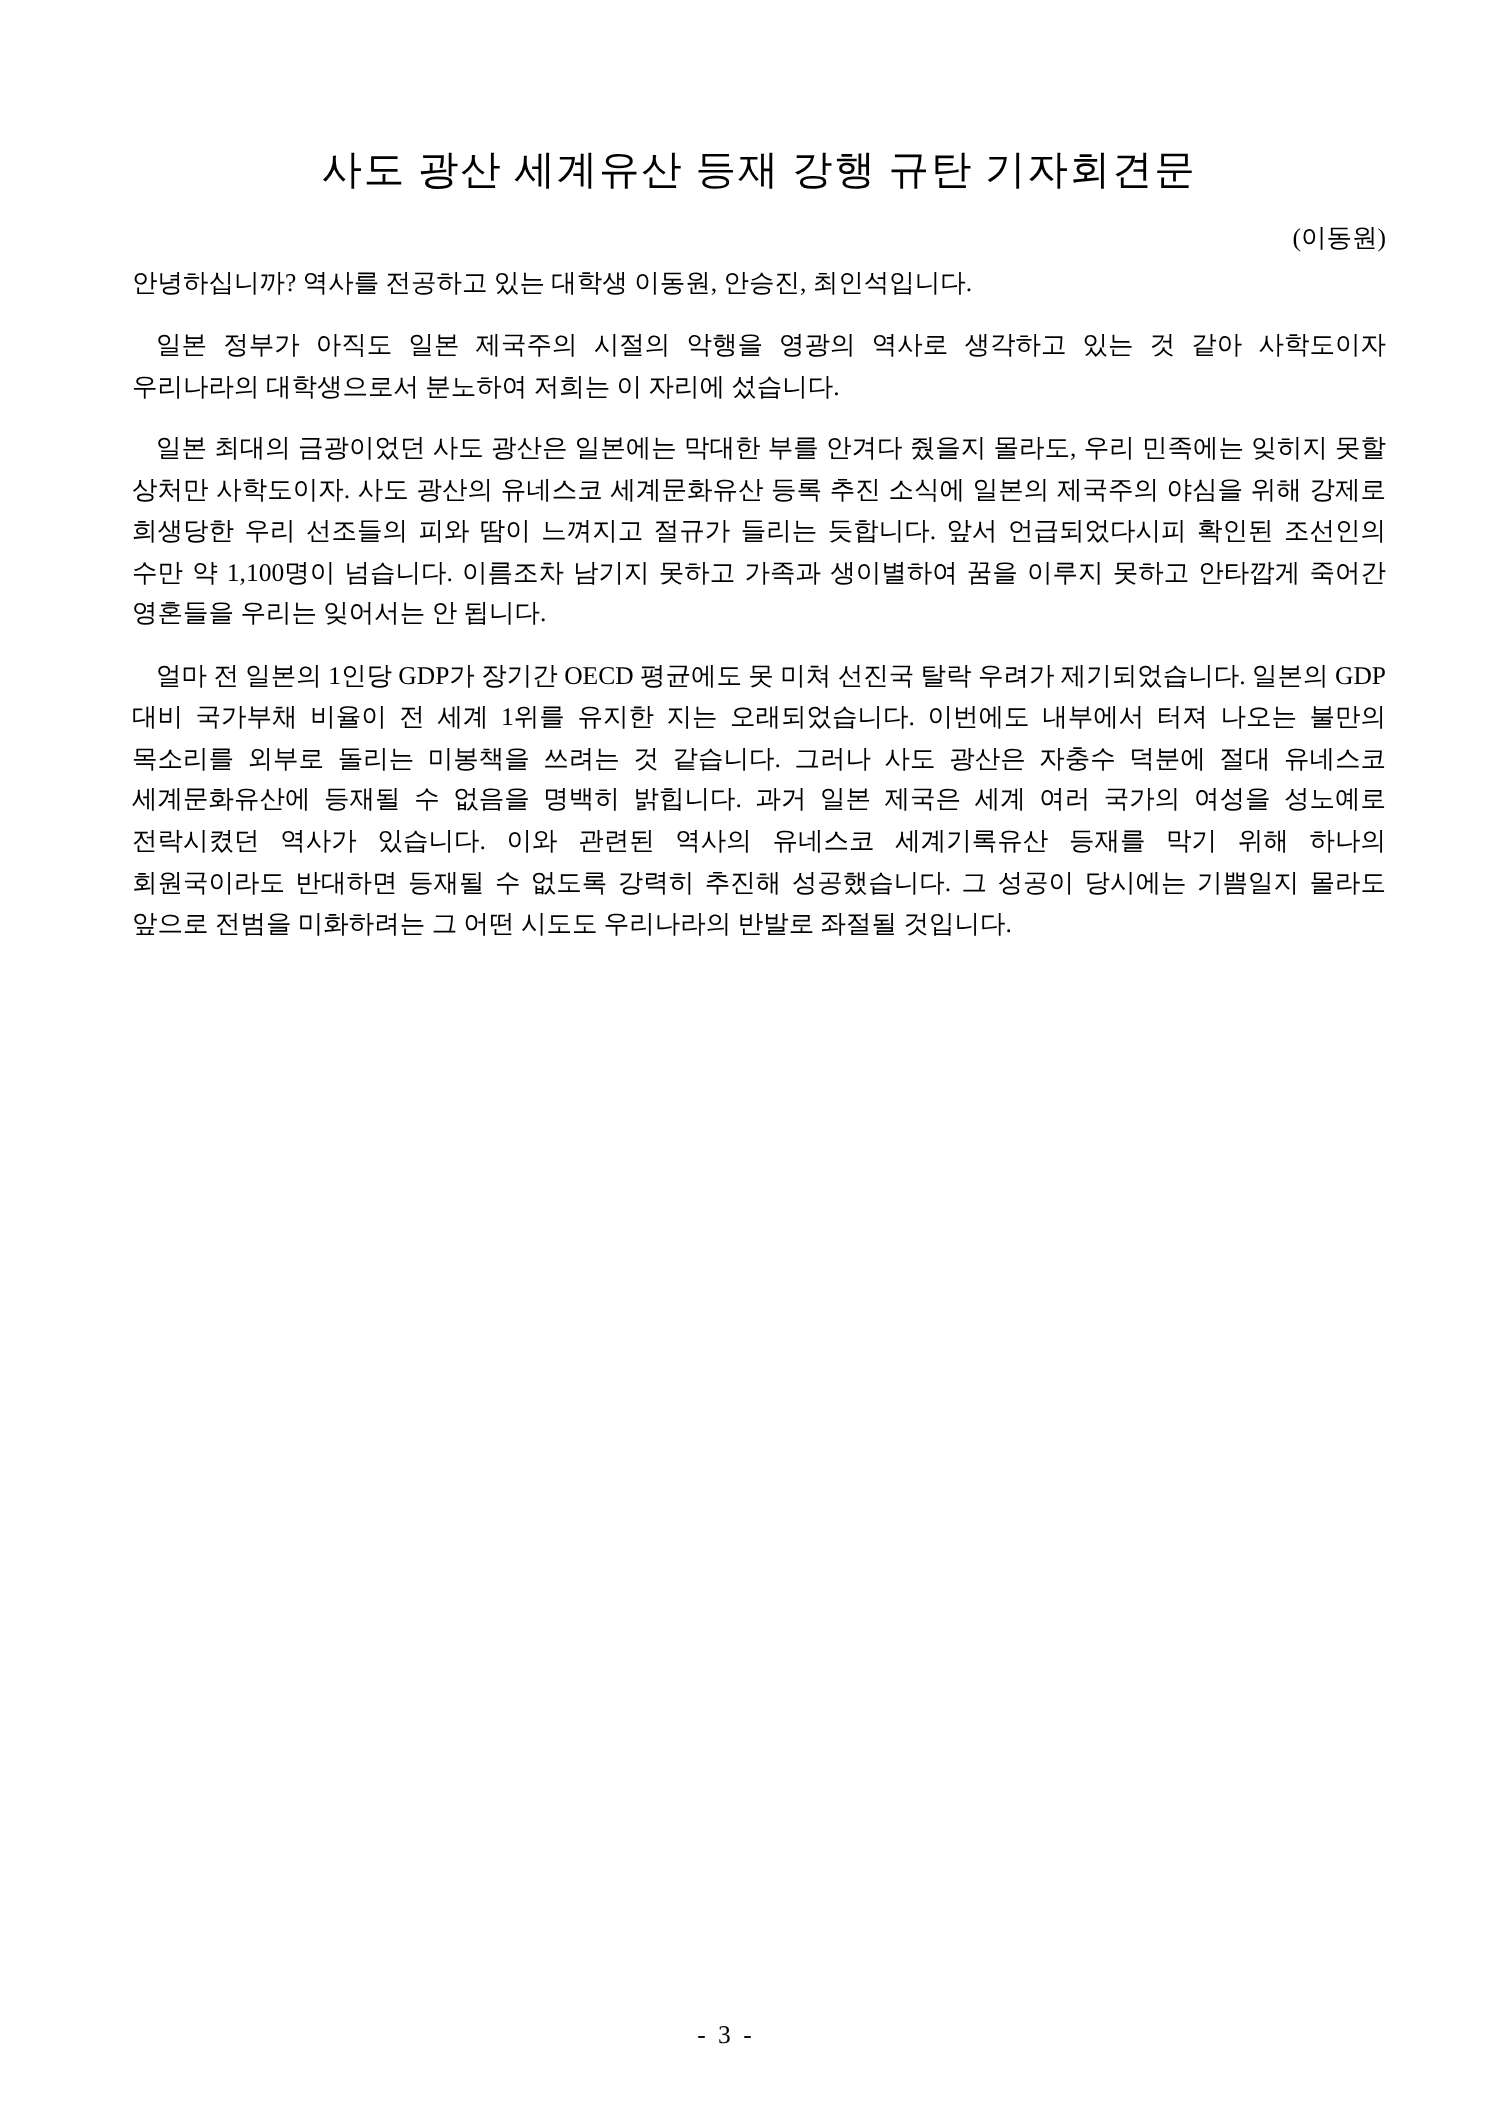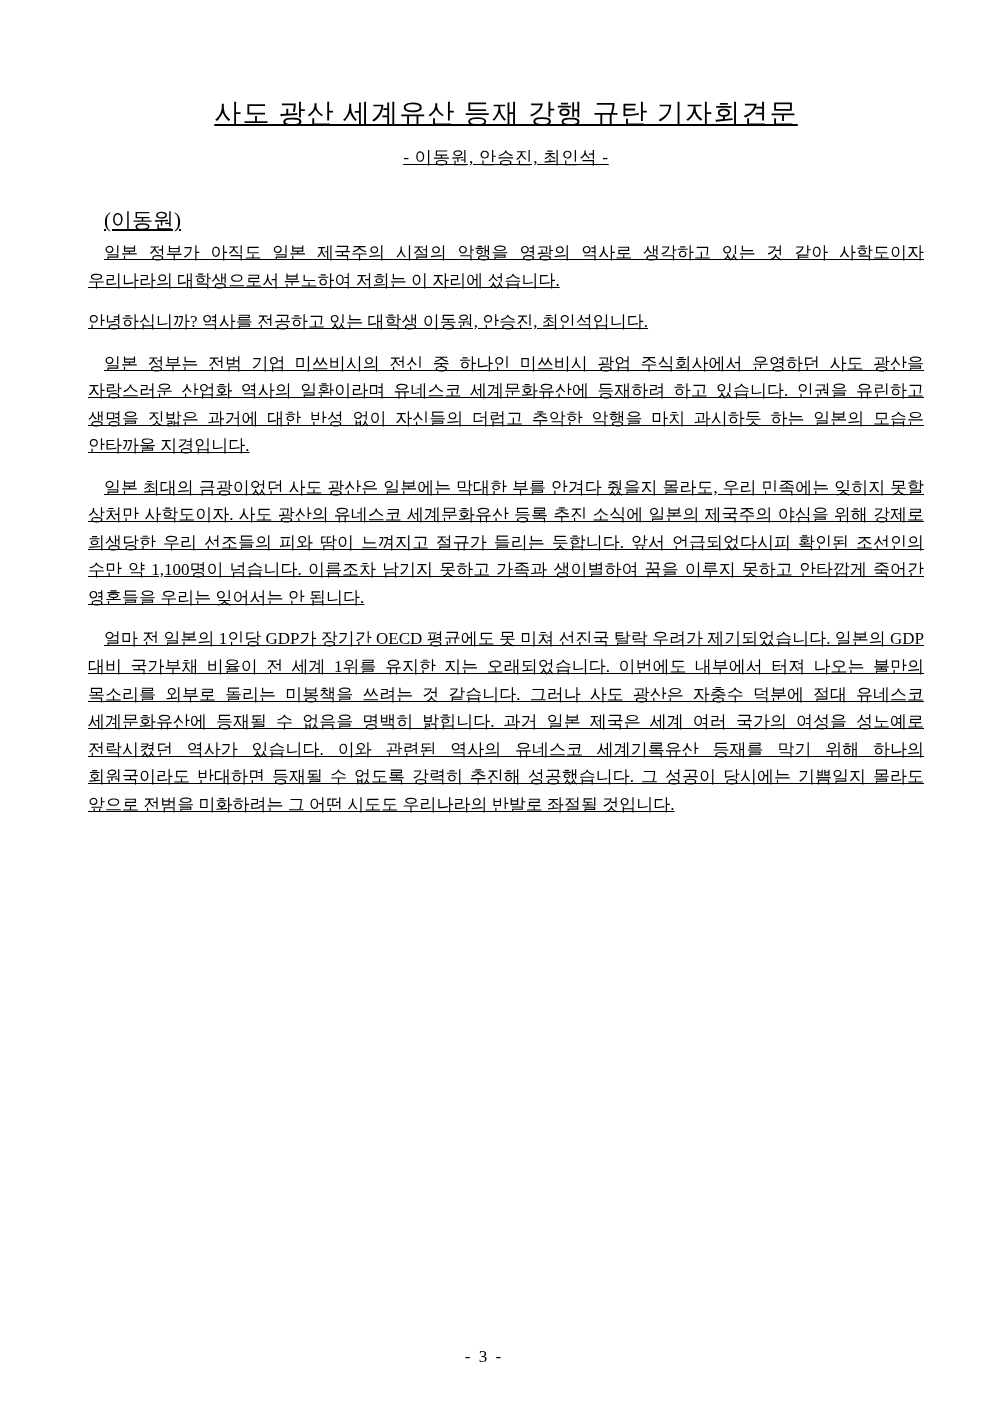--- a/index.html
+++ b/index.html
@@ -14,42 +14,42 @@
     color: #000000;
     position: relative;
     overflow: hidden;
   }
   .page {
     width: 968px;
     height: 1403px;
     box-sizing: border-box;
     padding: 96px 44px 0 88px;
     position: relative;
-    text-decoration: underline;
   }
   .doc-title {
     font-size: 27px;
     text-align: center;
     letter-spacing: 1.2px;
     margin: 0 0 14px 0;
     font-weight: normal;
     line-height: 1.3;
   }
   .doc-subtitle {
     font-size: 17.5px;
     text-align: center;
     letter-spacing: 0.6px;
     margin: 0 0 34px 0;
     font-weight: normal;
   }
   .speaker {
-    font-size: 21px;
+    font-size: 17px;
     line-height: 1.62;
     margin: 0 0 2px 0;
     padding-left: 16px;
+    text-align: right;
   }
   p.body-text {
     font-size: 17px;
     line-height: 1.62;
     margin: 0 0 14px 0;
     text-align: justify;
     text-justify: inter-word;
     word-break: keep-all;
     text-indent: 16px;
   }
@@ -68,25 +68,23 @@
     font-size: 17px;
     letter-spacing: 2px;
   }
 </style>
 </head>
 <body>
 
 <div class="page">
 
   <h1 class="doc-title">사도 광산 세계유산 등재 강행 규탄 기자회견문</h1>
-  <div class="doc-subtitle">- 이동원, 안승진, 최인석 -</div>
 
   <div class="speaker">(이동원)</div>
+  <p class="body-text no-indent">안녕하십니까? 역사를 전공하고 있는 대학생 이동원, 안승진, 최인석입니다.</p>
   <p class="body-text">일본 정부가 아직도 일본 제국주의 시절의 악행을 영광의 역사로 생각하고 있는 것 같아 사학도이자 우리나라의 대학생으로서 분노하여 저희는 이 자리에 섰습니다.</p>
-  <p class="body-text no-indent">안녕하십니까? 역사를 전공하고 있는 대학생 이동원, 안승진, 최인석입니다.</p>
-  <p class="body-text">일본 정부는 전범 기업 미쓰비시의 전신 중 하나인 미쓰비시 광업 주식회사에서 운영하던 사도 광산을 자랑스러운 산업화 역사의 일환이라며 유네스코 세계문화유산에 등재하려 하고 있습니다. 인권을 유린하고 생명을 짓밟은 과거에 대한 반성 없이 자신들의 더럽고 추악한 악행을 마치 과시하듯 하는 일본의 모습은 안타까울 지경입니다.</p>
   <p class="body-text">일본 최대의 금광이었던 사도 광산은 일본에는 막대한 부를 안겨다 줬을지 몰라도, 우리 민족에는 잊히지 못할 상처만 사학도이자. 사도 광산의 유네스코 세계문화유산 등록 추진 소식에 일본의 제국주의 야심을 위해 강제로 희생당한 우리 선조들의 피와 땀이 느껴지고 절규가 들리는 듯합니다. 앞서 언급되었다시피 확인된 조선인의 수만 약 1,100명이 넘습니다. 이름조차 남기지 못하고 가족과 생이별하여 꿈을 이루지 못하고 안타깝게 죽어간 영혼들을 우리는 잊어서는 안 됩니다.</p>
 
   <p class="body-text">얼마 전 일본의 1인당 GDP가 장기간 OECD 평균에도 못 미쳐 선진국 탈락 우려가 제기되었습니다. 일본의 GDP 대비 국가부채 비율이 전 세계 1위를 유지한 지는 오래되었습니다. 이번에도 내부에서 터져 나오는 불만의 목소리를 외부로 돌리는 미봉책을 쓰려는 것 같습니다. 그러나 사도 광산은 자충수 덕분에 절대 유네스코 세계문화유산에 등재될 수 없음을 명백히 밝힙니다. 과거 일본 제국은 세계 여러 국가의 여성을 성노예로 전락시켰던 역사가 있습니다. 이와 관련된 역사의 유네스코 세계기록유산 등재를 막기 위해 하나의 회원국이라도 반대하면 등재될 수 없도록 강력히 추진해 성공했습니다. 그 성공이 당시에는 기쁨일지 몰라도 앞으로 전범을 미화하려는 그 어떤 시도도 우리나라의 반발로 좌절될 것입니다.</p>
 
   <div class="page-number">- 3 -</div>
 
 </div>
 
 </body></html>

